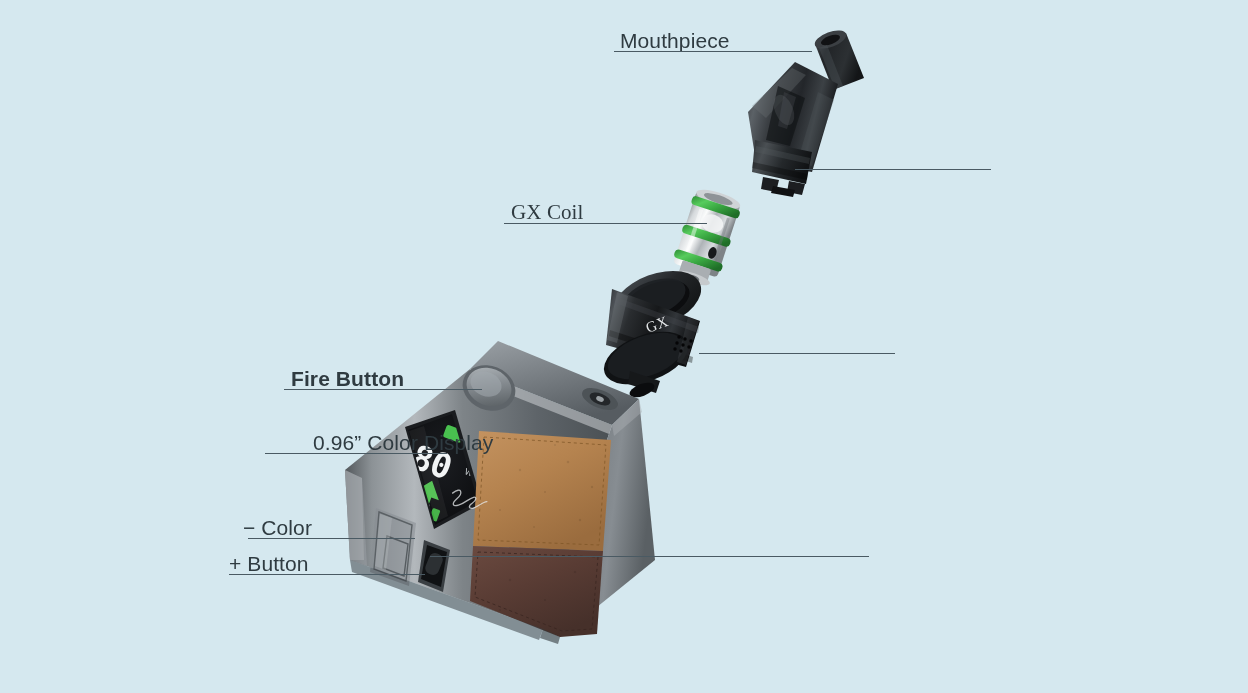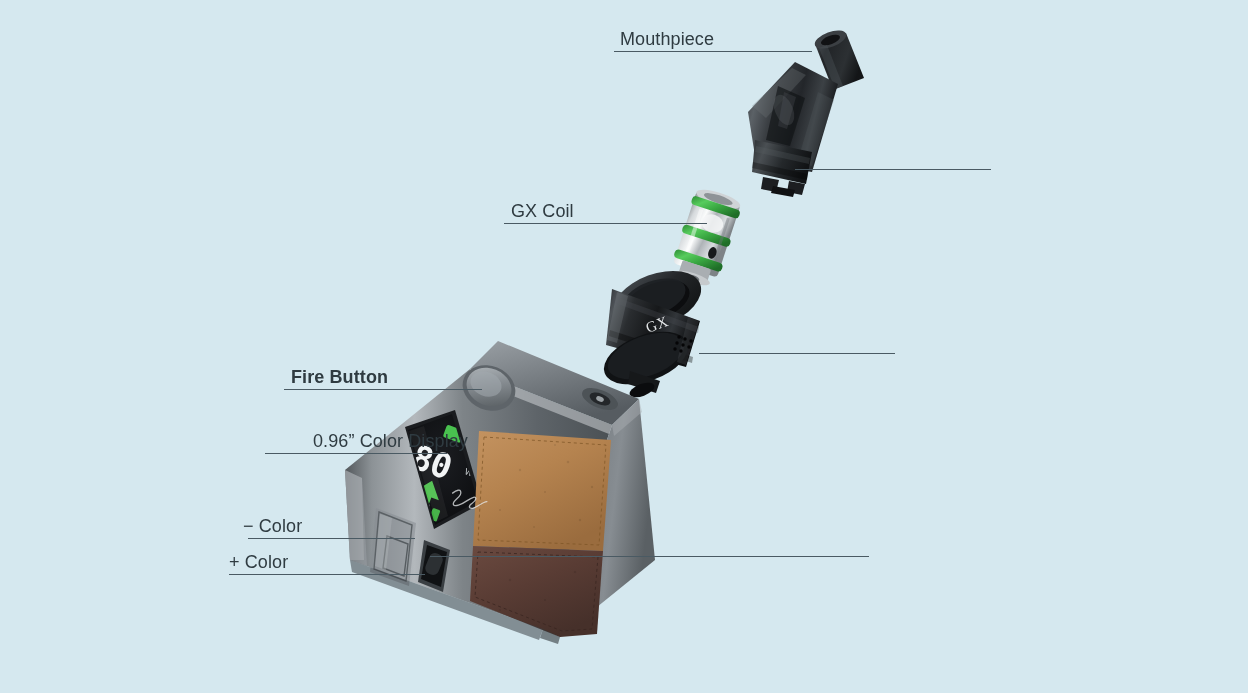--- a/index.html
+++ b/index.html
@@ -8,21 +8,21 @@
     background:#d5e8ef;
     font-family:"Liberation Sans","DejaVu Sans",sans-serif;
     position:relative;
   }
   #stage{position:absolute;inset:0;}
 
   
   .callout{position:absolute;}
   .callout .txt{
     position:absolute;white-space:nowrap;
-    color:#2f3b41;font-size:18px;letter-spacing:.1px;
+    color:#2f3b41;font-size:21px;letter-spacing:.1px;
     line-height:1;
   }
   .callout .rule{
     position:absolute;height:0;border-top:1.3px solid #4a5a63;
   }
 
   
   svg.art{position:absolute;left:0;top:0;width:1248px;height:693px;overflow:visible;}
   .noclick{pointer-events:none;}
 </style>
@@ -318,21 +318,21 @@
     <div class="txt" style="left: 620px; top: 30px; color: rgb(47, 59, 65);">Mouthpiece</div>
     <div class="rule" style="left: 614px; top: 51px; width: 198px; border-top-color: rgb(74, 90, 99);"></div>
   </div>
 
   <div class="callout right" id="c-gx-pod">
 
     <div class="rule" style="left: 795px; top: 169px; width: 196px; border-top-color: rgb(74, 90, 99);"></div>
   </div>
 
   <div class="callout" id="c-gx-coil">
-    <div class="txt" style="left: 511px; top: 202px; color: rgb(47, 59, 65);">GX Coil</div>
+    <div class="txt" style="left: 511px; top: 202px; color: rgb(47, 59, 65); font-family: Liberation Serif, serif;">GX Coil</div>
     <div class="rule" style="left: 504px; top: 223px; width: 203px; border-top-color: rgb(74, 90, 99);"></div>
   </div>
 
   <div class="callout right" id="c-tank-base">
 
     <div class="rule" style="left: 699px; top: 353px; width: 196px; border-top-color: rgb(74, 90, 99);"></div>
   </div>
 
   <div class="callout" id="c-fire-button">
     <div class="txt" style="left: 291px; top: 368px; color: rgb(47, 59, 65); font-weight: bold;">Fire Button</div>
@@ -343,21 +343,21 @@
     <div class="txt" style="left: 269px; top: 432px; color: rgb(47, 59, 65); margin-left: 44px;">0.96” Color Display</div>
     <div class="rule" style="left: 265px; top: 453px; width: 182px; border-top-color: rgb(74, 90, 99);"></div>
   </div>
 
   <div class="callout" id="c-minus">
     <div class="txt" style="left: 243px; top: 517px; color: rgb(47, 59, 65);">− Color</div>
     <div class="rule" style="left: 248px; top: 538px; width: 167px; border-top-color: rgb(74, 90, 99);"></div>
   </div>
 
   <div class="callout" id="c-plus">
-    <div class="txt" style="left: 229px; top: 553px; color: rgb(47, 59, 65);">+ Color</div>
+    <div class="txt" style="left: 229px; top: 553px; color: rgb(47, 59, 65);">+ Button</div>
     <div class="rule" style="left: 229px; top: 574px; width: 196px; border-top-color: rgb(74, 90, 99);"></div>
   </div>
 
   <div class="callout right" id="c-usb">
 
     <div class="rule" style="left: 430px; top: 556px; width: 439px; border-top-color: rgb(74, 90, 99);"></div>
   </div>
 
 </div>
 

